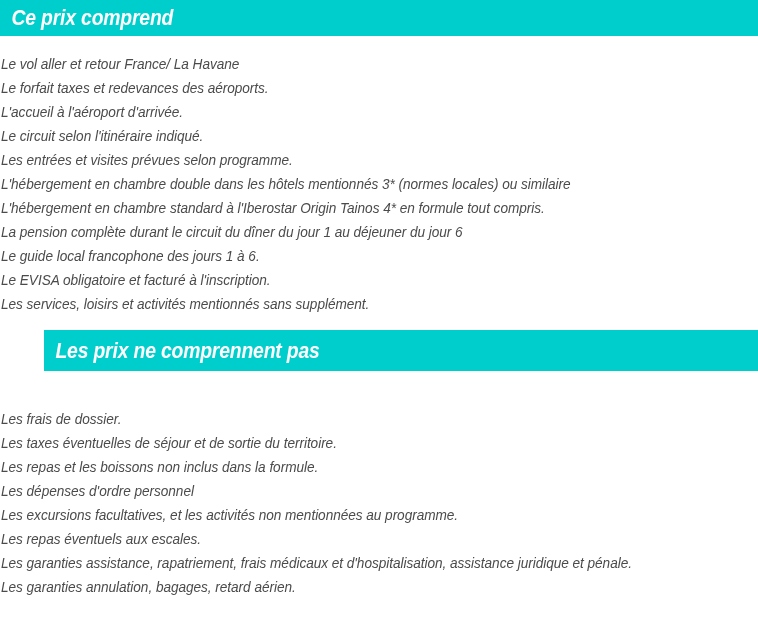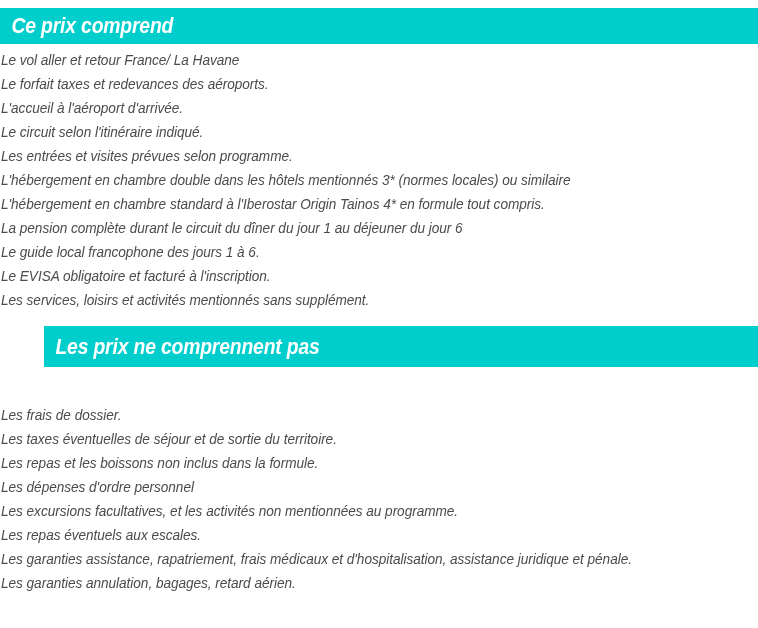--- a/index.html
+++ b/index.html
@@ -38,42 +38,42 @@
     font-weight: bold;
     font-size: 22px;
     line-height: 1;
     letter-spacing: -0.2px;
     padding-left: 13px;
     transform: scaleX(0.88);
     transform-origin: left center;
     white-space: nowrap;
   }
 
-  #banner-includes { height: 36px; margin-top: 8px; }
+  #banner-includes { height: 36px; margin-top: 0; }
   #banner-excludes { height: 41px; margin-left: 44px; }
 
   
   .section-body {
     padding-left: 1px;
     box-sizing: border-box;
   }
   .body-line {
     color: #4b4b4b;
     font-family: "Liberation Sans Narrow", "Liberation Sans", "DejaVu Sans", sans-serif;
     font-style: italic;
     font-weight: normal;
     font-size: 14.5px;
     line-height: 24px;
     white-space: nowrap;
     letter-spacing: -0.05px;
     transform: scaleX(0.94);
     transform-origin: left center;
   }
 
-  #body-includes { padding-top: 4px; }
+  #body-includes { padding-top: 16px; }
   #body-excludes { padding-top: 36px; }
 
   .spacer-between { height: 14px; }
 </style>
 </head>
 <body>
 
 <div class="doc">
 
   <section>

